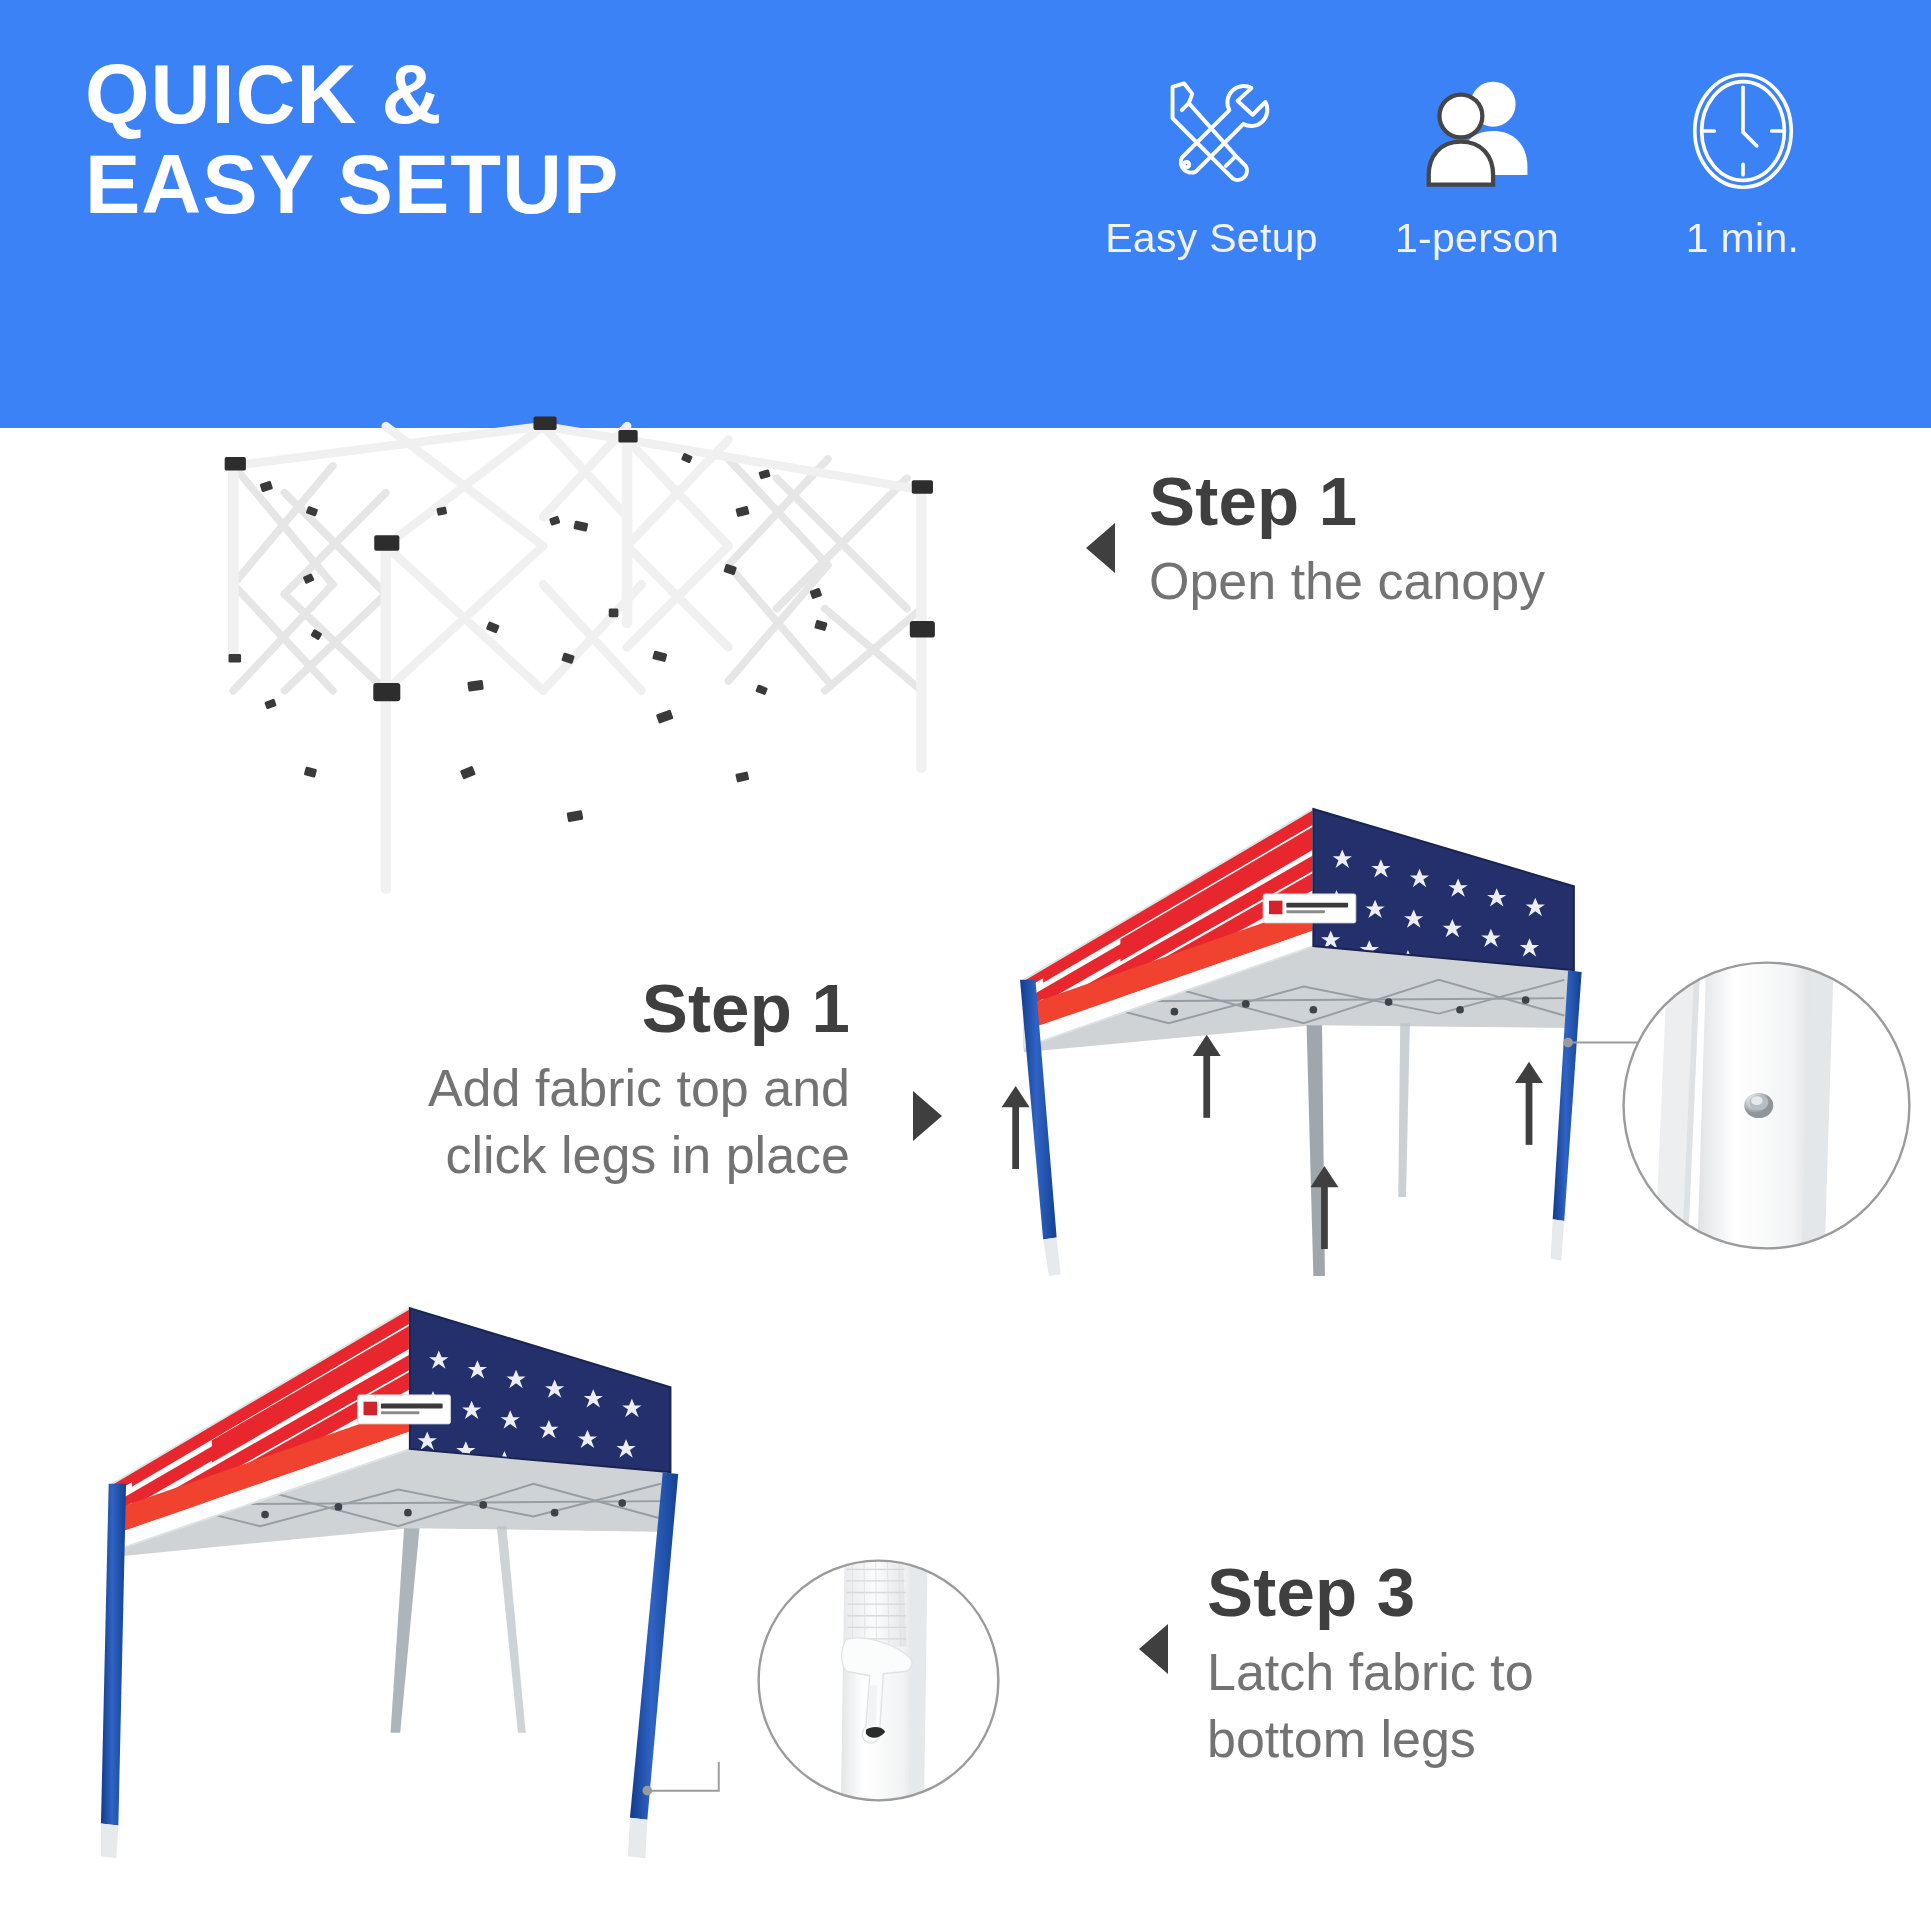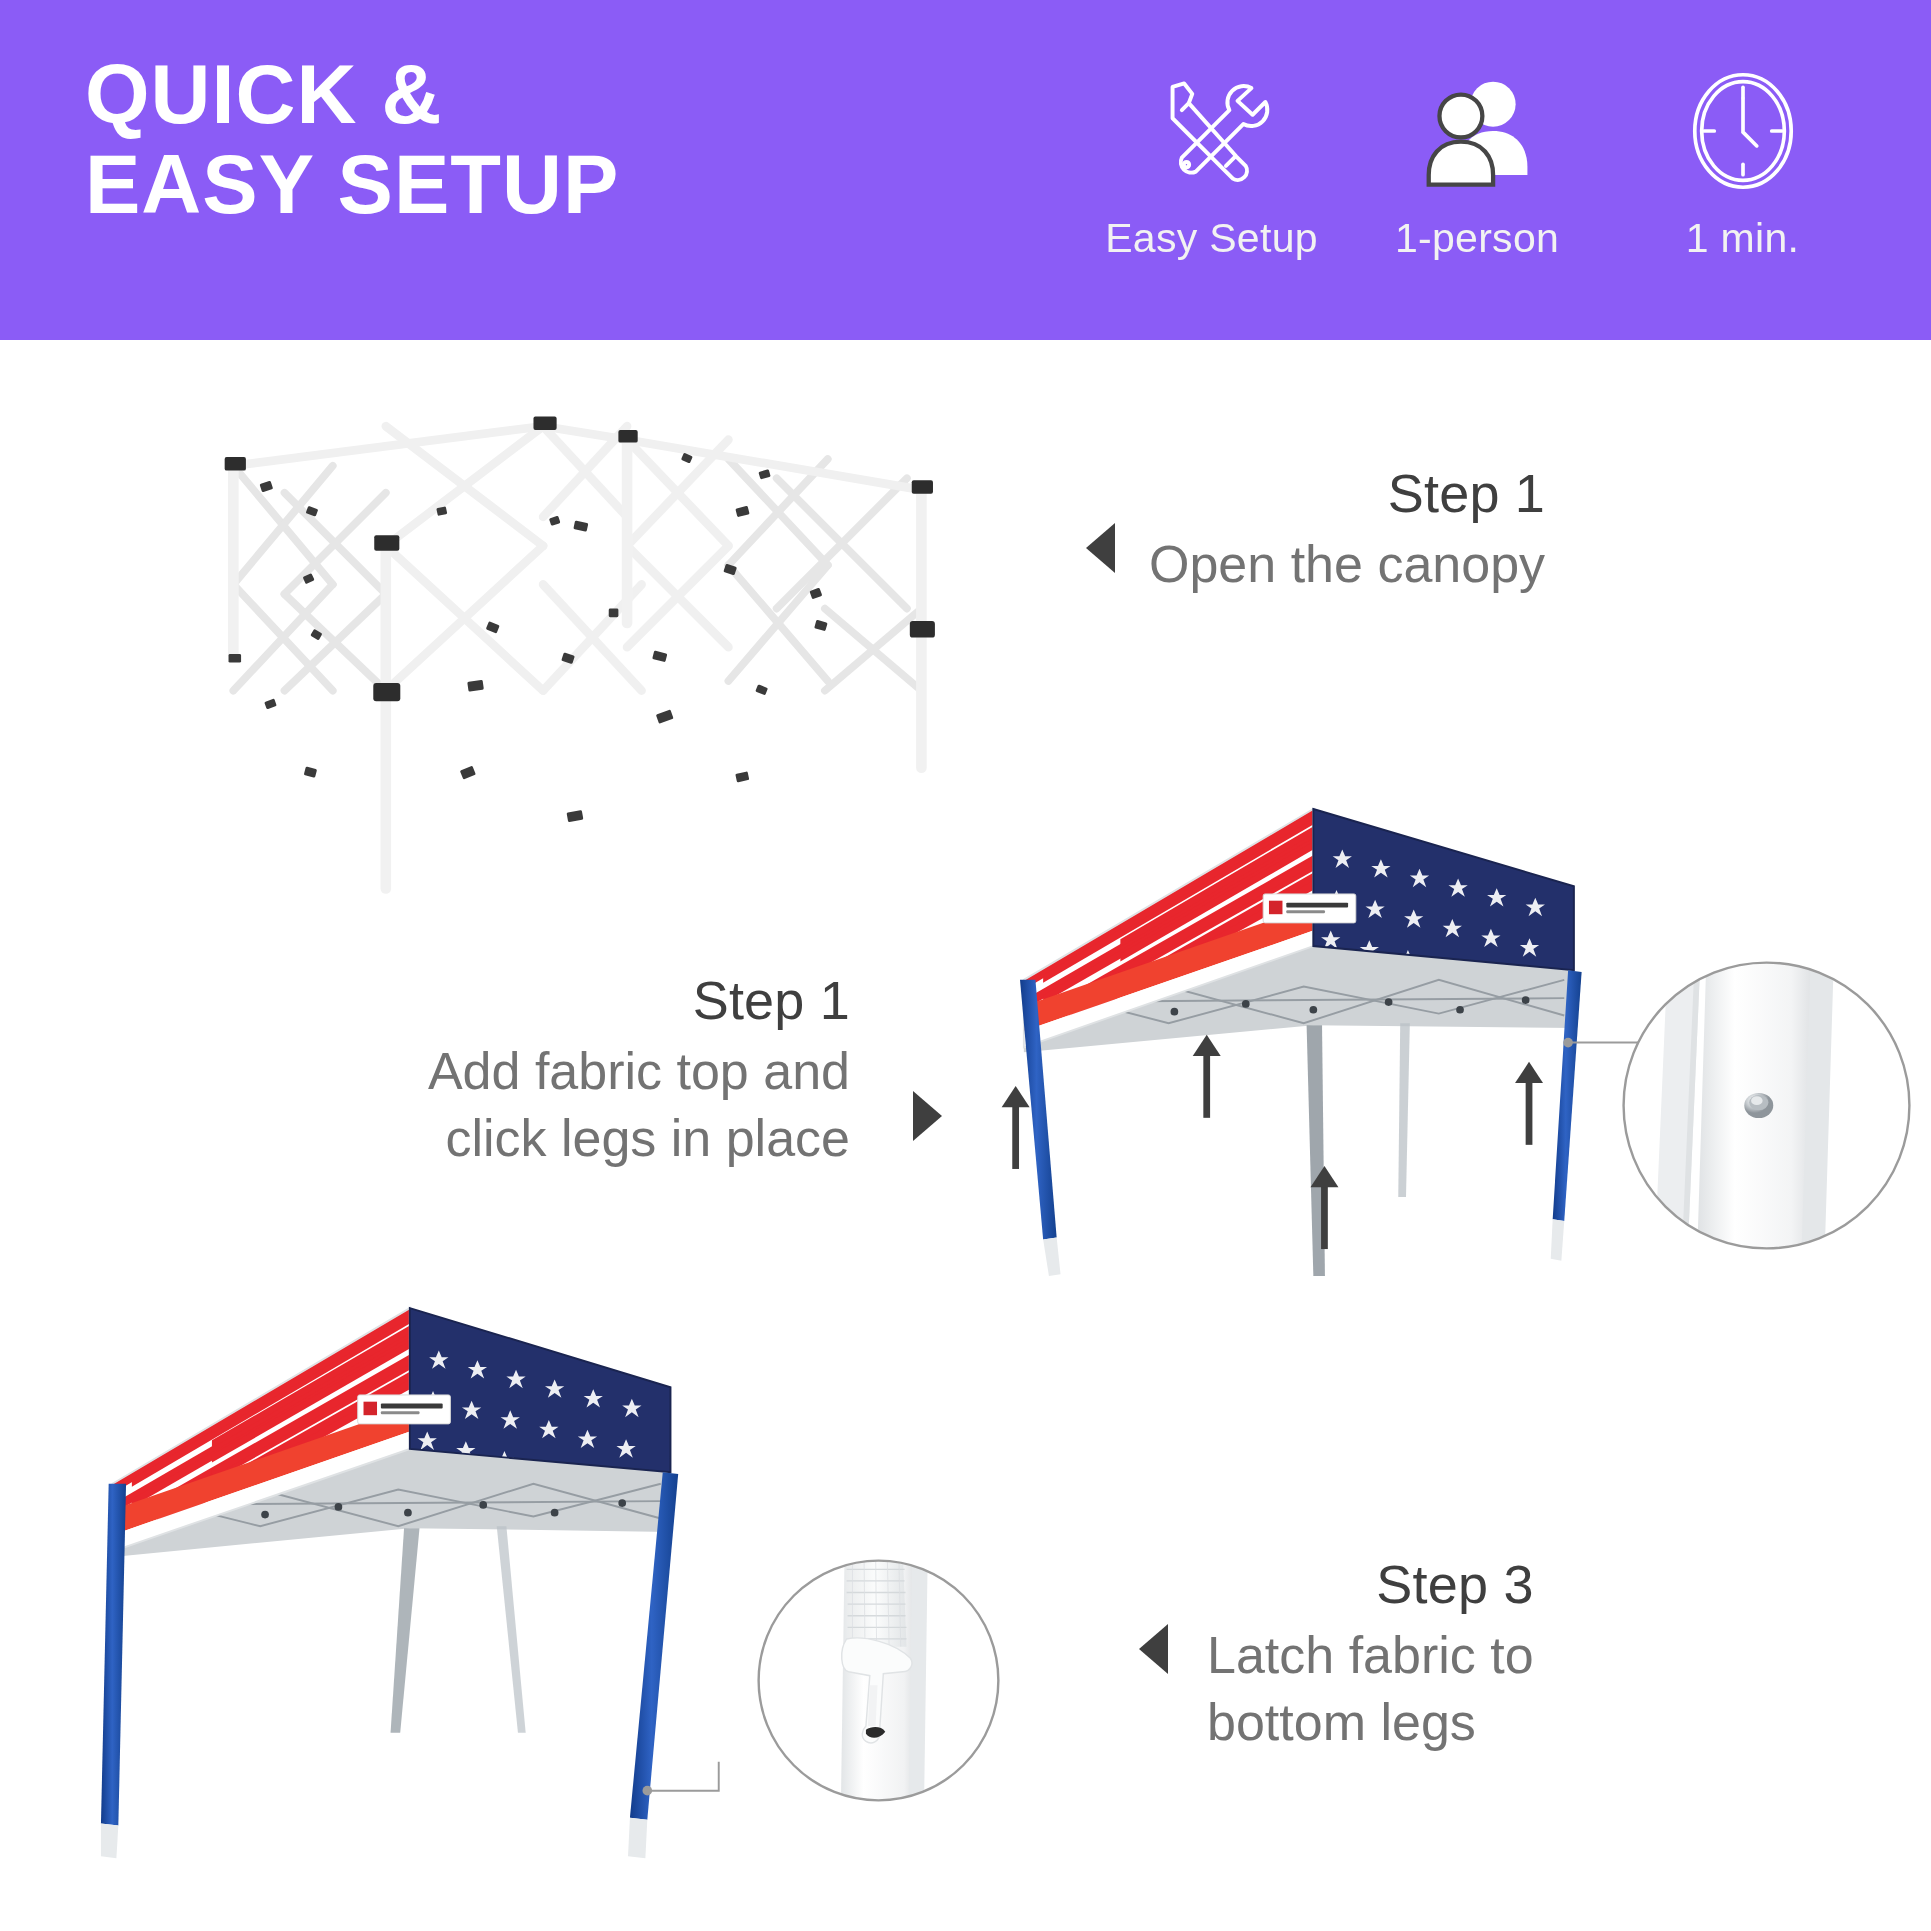--- a/index.html
+++ b/index.html
@@ -7,22 +7,22 @@
     width:1931px;height:1931px;
     background:#ffffff;
     font-family:"Liberation Sans", sans-serif;
     overflow:hidden;
     position:relative;
   }
   .page{position:relative;width:1931px;height:1931px;}
 
   
   .header{
-    position:absolute;left:0;top:0;width:1931px;height:340px;
-    background:#8b5cf6;
+    position:absolute;left:0;top:0;width:1931px;height:428px;
+    background:#3b82f6;
   }
   .header-title{
     position:absolute;left:85px;top:50px;
     color:#ffffff;
     font-size:83px;line-height:1.08;
     font-weight:700;letter-spacing:1px;
   }
   .header-title .l2{display:block;}
   .features{
     position:absolute;left:1091px;top:68px;width:772px;height:222px;
@@ -30,21 +30,21 @@
   }
   .feature{width:241px;display:flex;flex-direction:column;align-items:center;}
   .feature-icon{height:126px;display:flex;align-items:center;justify-content:center;}
   .feature-label{
     margin-top:21px;color:#f2f2f2;font-size:41px;font-weight:400;letter-spacing:0.3px;
     white-space:nowrap;
   }
 
   
   .step{position:absolute;}
-  .step-title{font-size:54px;font-weight:400;color:#3f3f3f;letter-spacing:0.2px;line-height:1.12;text-align:right;}
+  .step-title{font-size:69px;font-weight:700;color:#3f3f3f;letter-spacing:0.2px;line-height:1.12;}
   .step-desc{font-size:52px;font-weight:300;color:#737373;line-height:1.28;margin-top:7.7px;}
 
   .tri{width:0;height:0;position:absolute;}
   .tri-left{border-top:25px solid transparent;border-bottom:25px solid transparent;border-right:29px solid #3f3f3f;}
   .tri-right{border-top:25px solid transparent;border-bottom:25px solid transparent;border-left:29px solid #3f3f3f;}
 
   #step1{left:1149px;top:463px;text-align:left;}
   #step1 .tri{left:-63px;top:60px;}
   #step2{left:290px;top:970px;width:560px;text-align:right;}
   #step2 .tri{right:-92px;top:121px;}

